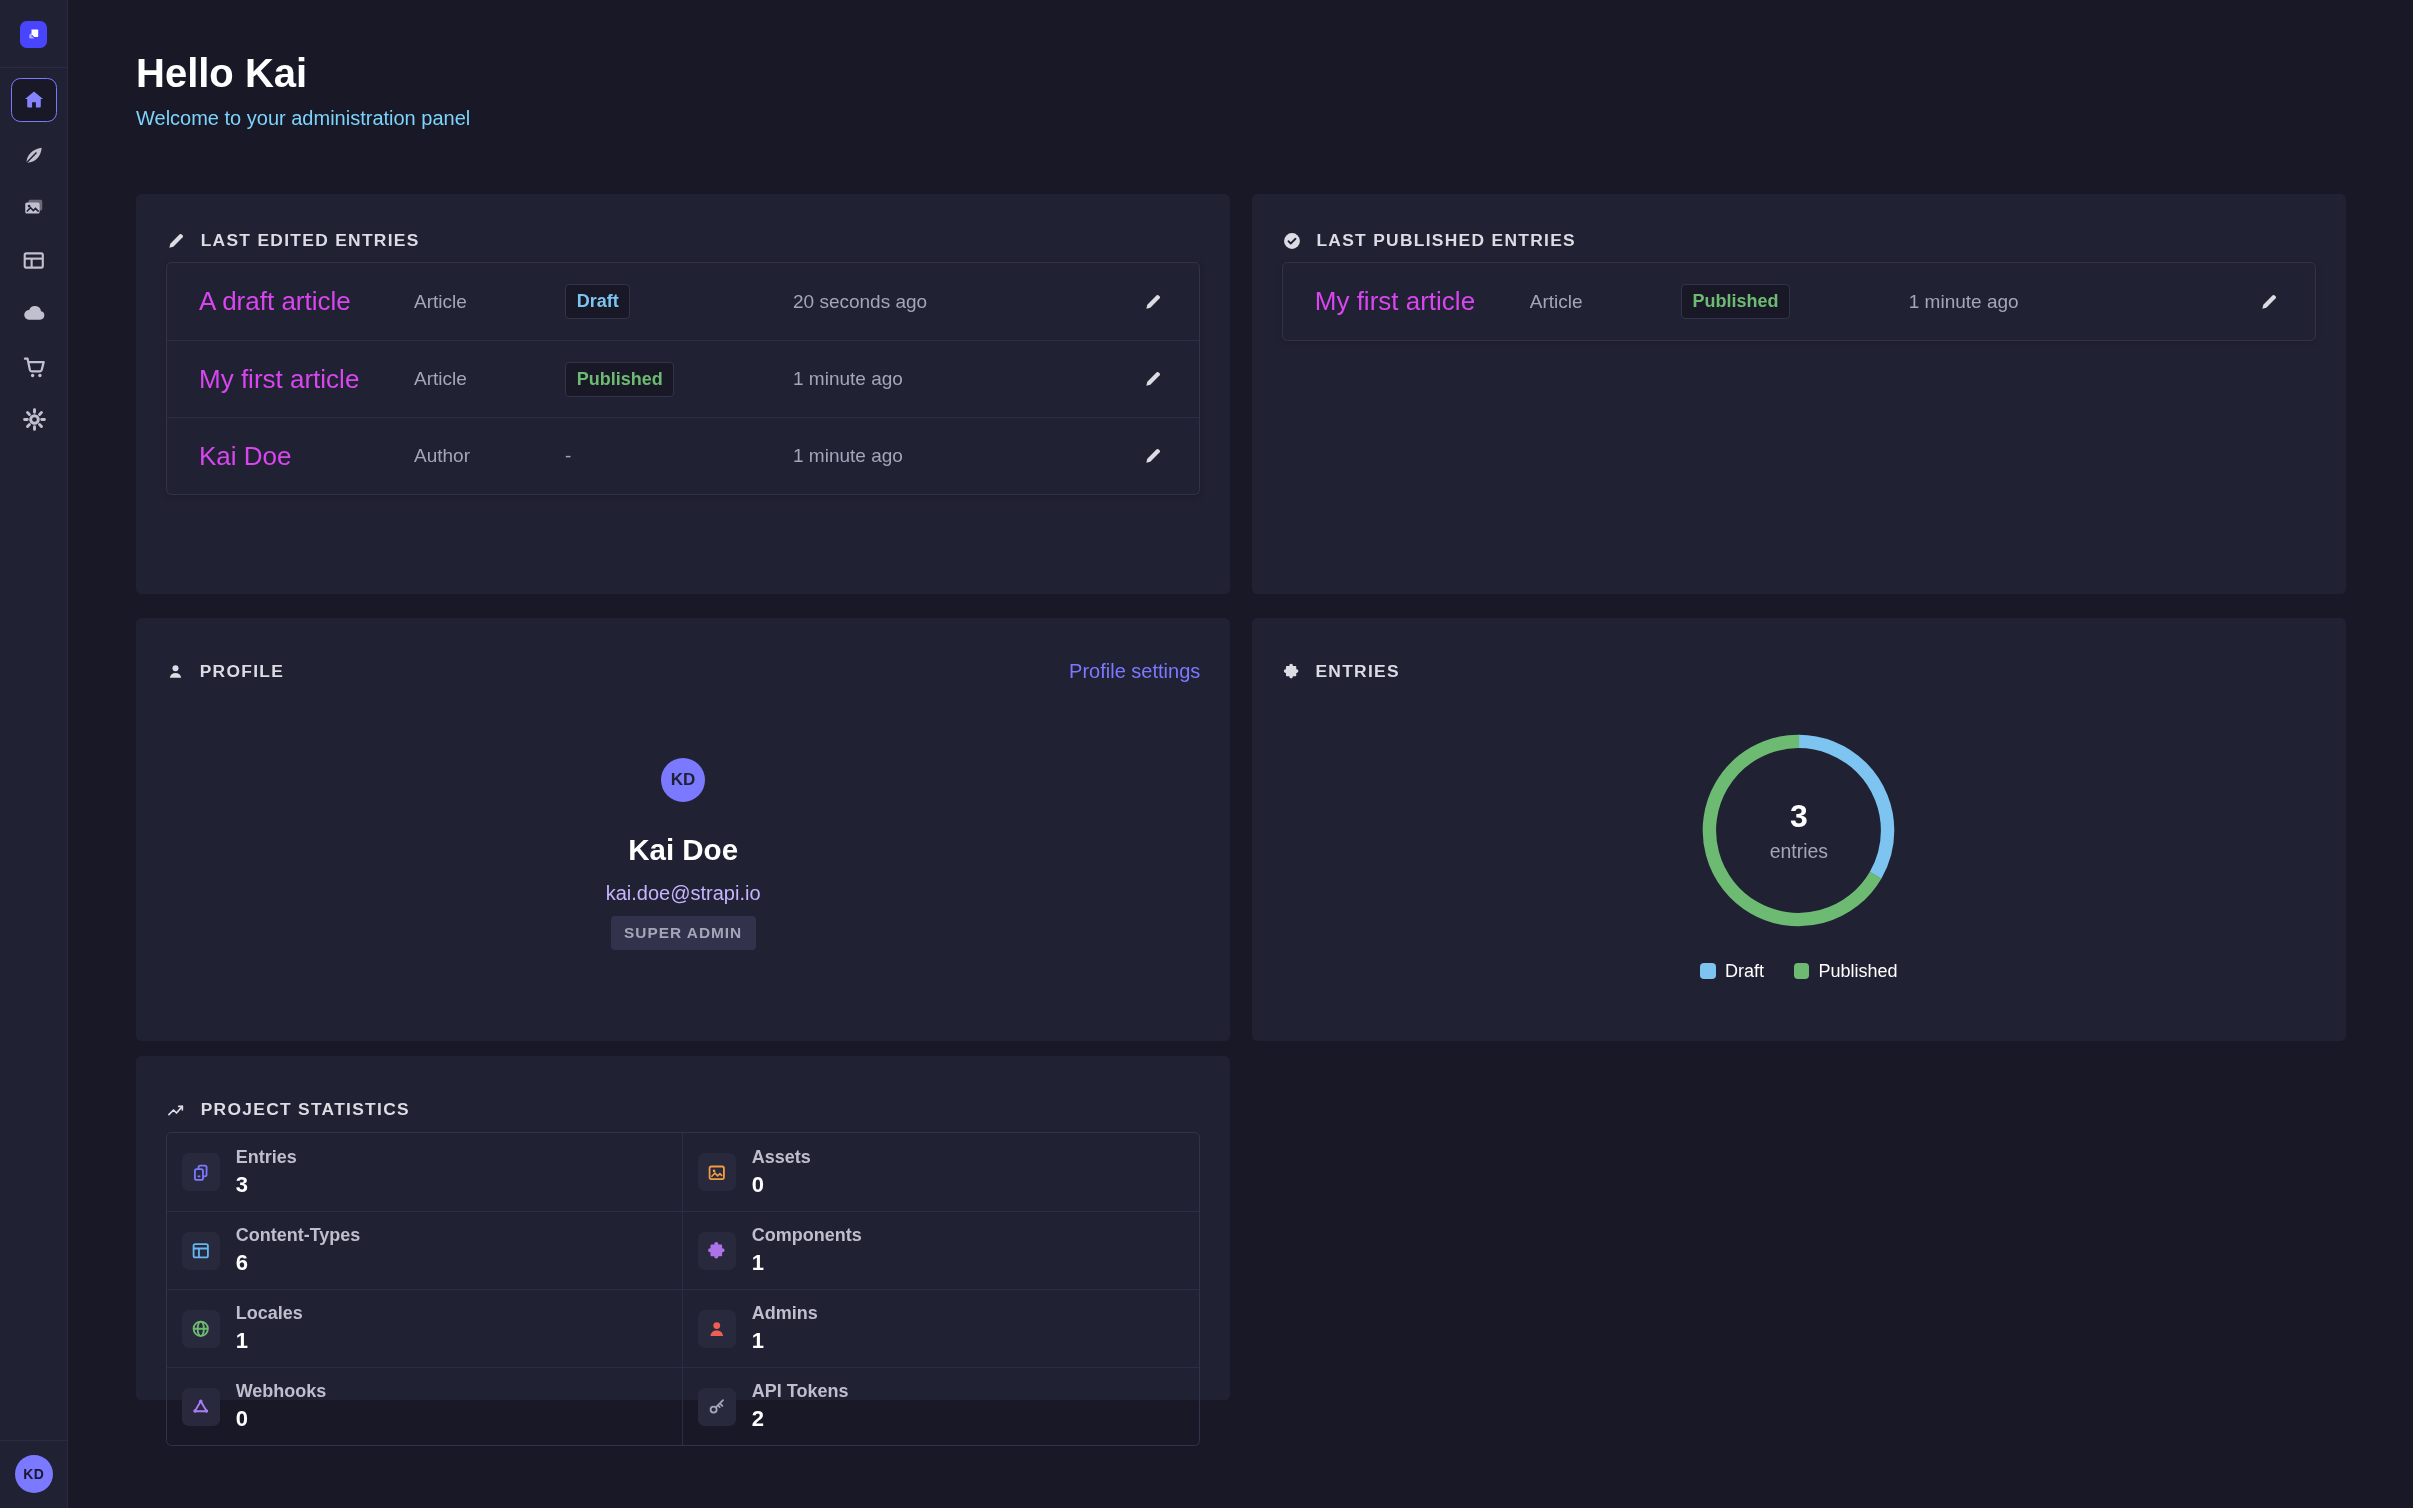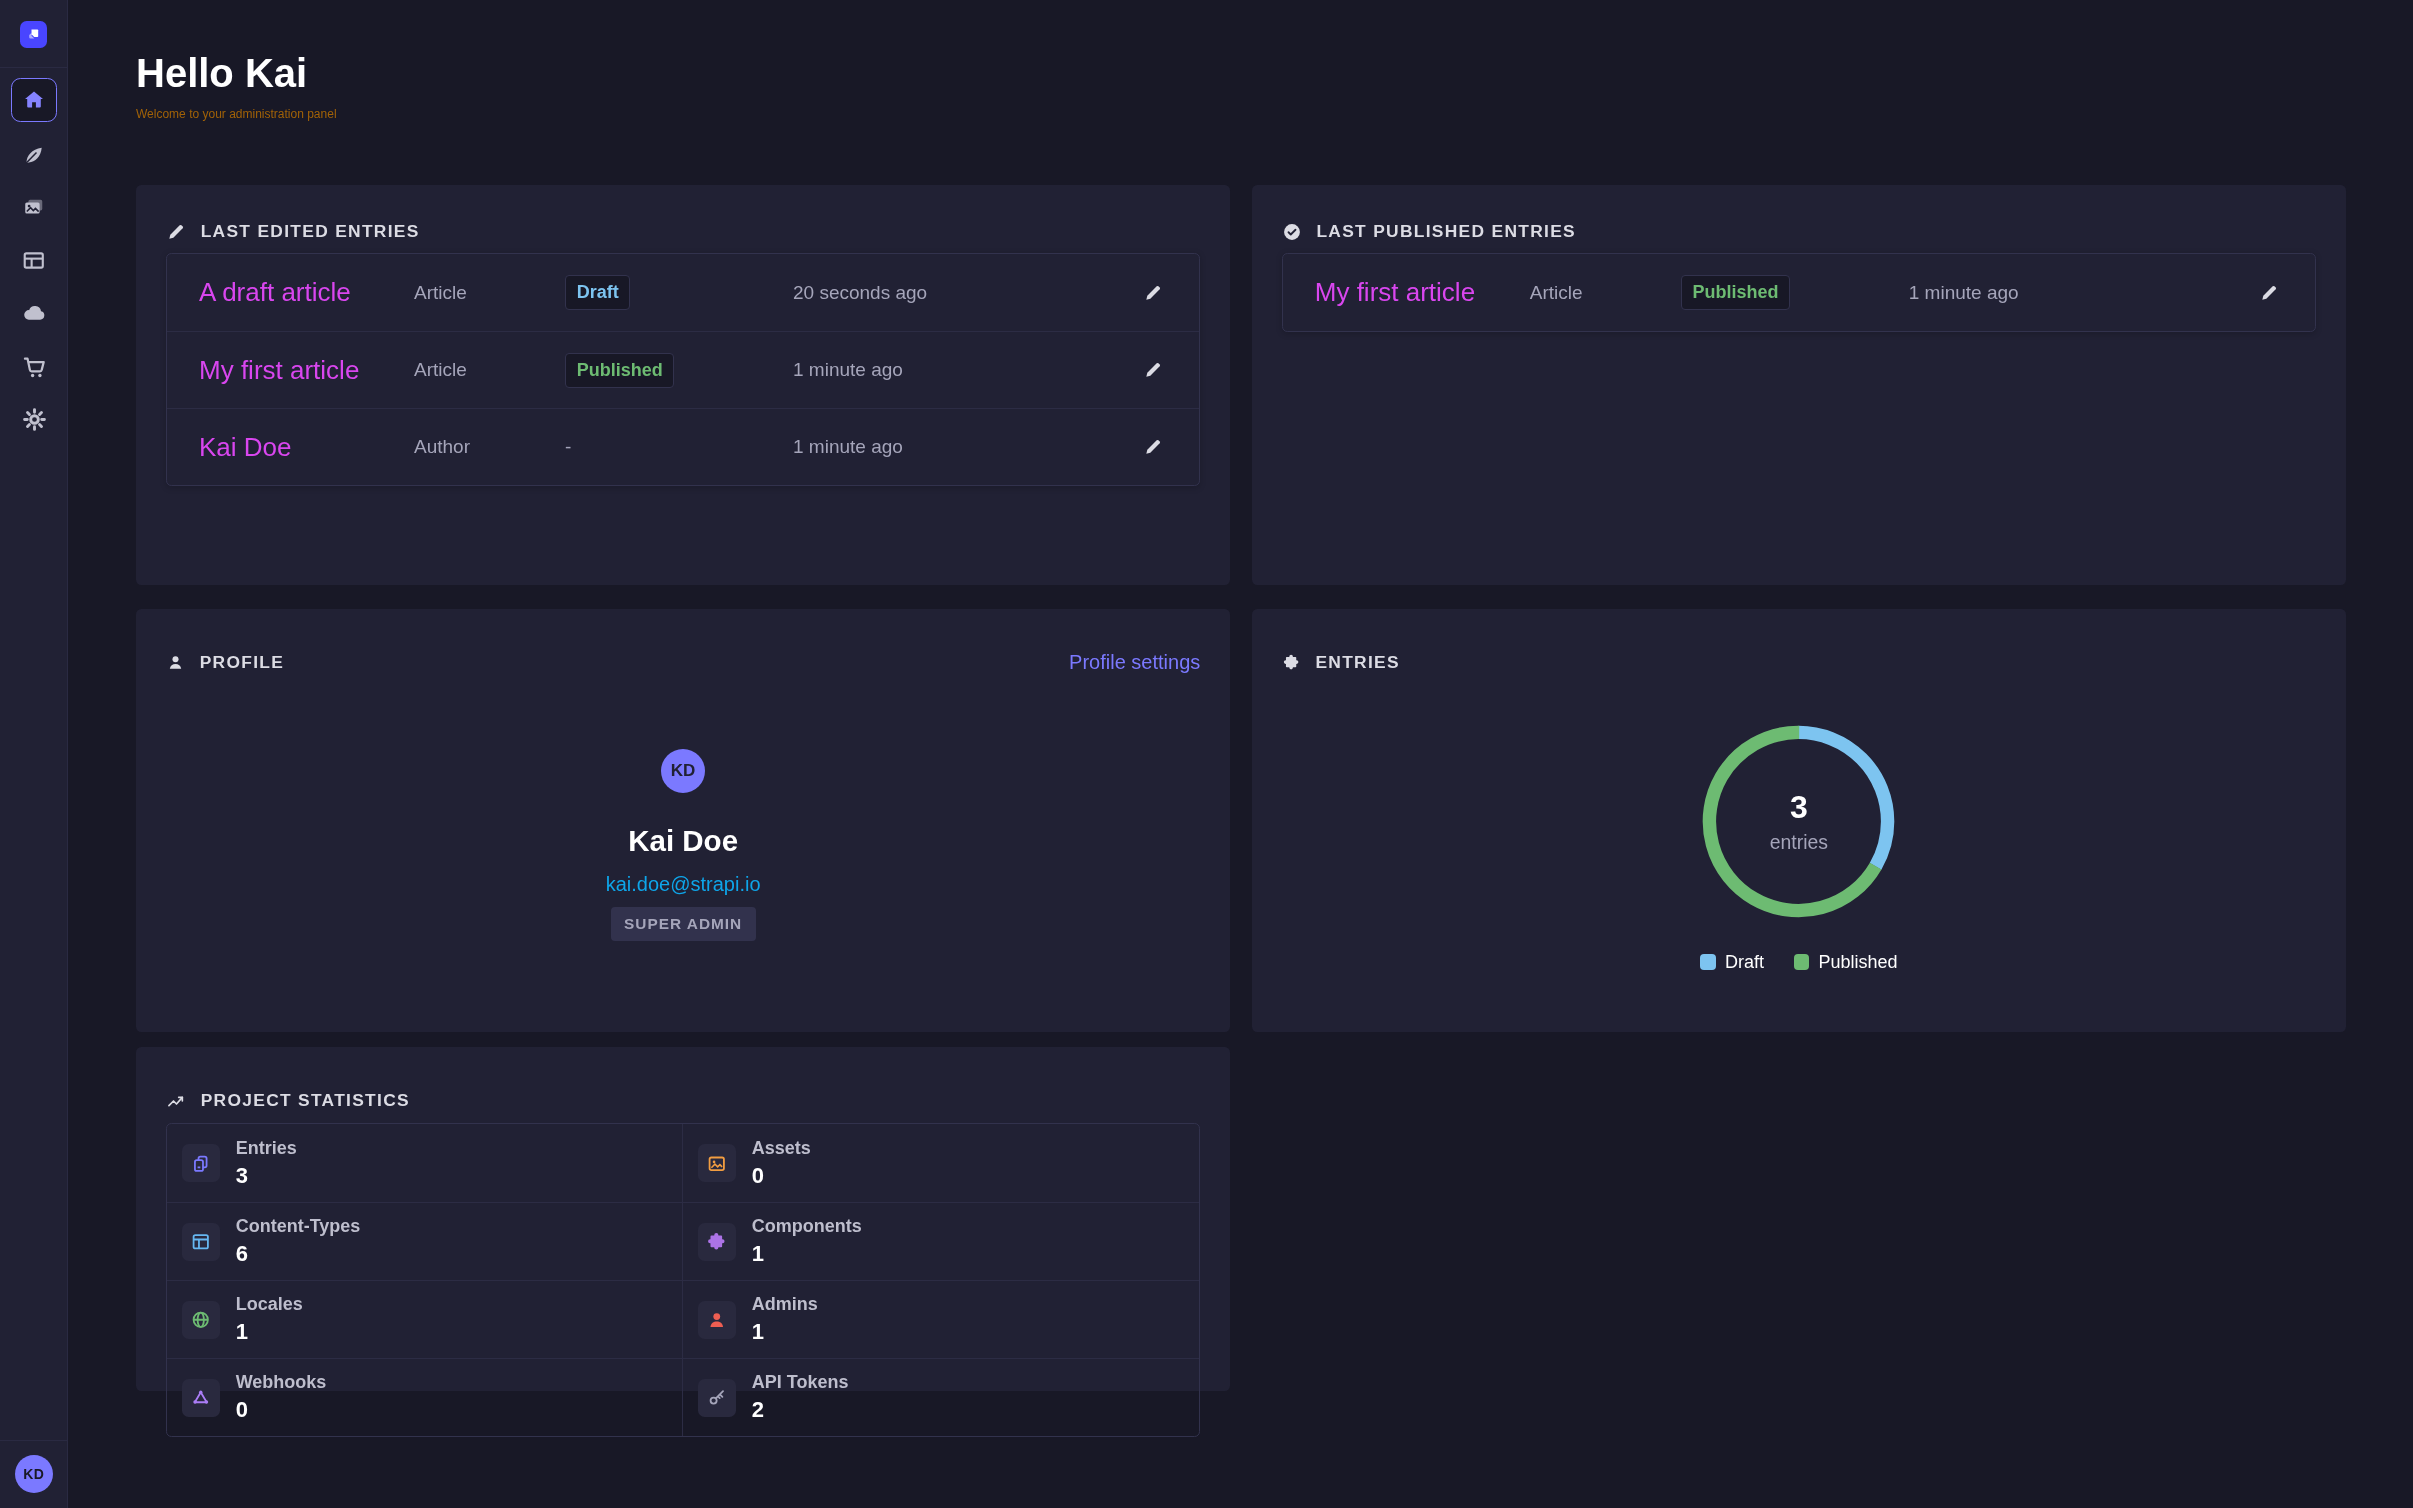--- a/index.html
+++ b/index.html
@@ -35,21 +35,21 @@
   }
   .side-avatar {
     position:absolute; left:14.7px; top:1455px; width:38px; height:38px;
     border-radius:50%; background:#7b79ff; color:#181826;
     display:flex; align-items:center; justify-content:center;
     font-weight:bold; font-size:14px; letter-spacing:0.3px; cursor:pointer;
   }
   
   .main { position:absolute; left:68px; top:3px; width:2346px; height:1508px; padding:48px 68px 0 68px; }
   h1.page-title { font-size:40px; font-weight:700; color:#ffffff; line-height:1.1; }
-  .page-subtitle { margin-top:12px; font-size:12px; color:#a16207; }
+  .page-subtitle { margin-top:12px; font-size:20px; color:#7dd3fc; }
   .grid { margin-top:64px; display:grid; grid-template-columns:1fr 1fr; column-gap:21.5px; }
   .panel {
     background:#212134; border-radius:5.4px; padding:36px 30px;
   }
   .panel.tall { padding-top:43px; }
   .row1 { height:400px; }
   .row2 { height:423px; margin-top:23.5px; }
   .row3 { height:344px; margin-top:15.4px; }
   .panel-header { display:flex; align-items:center; gap:14.7px; height:21.5px; }
   .panel-header .ph-icon { color:#dcdce4; display:flex; }
@@ -77,21 +77,21 @@
   }
   .t-edit { justify-self:end; background:none; border:none; color:#dcdce4; cursor:pointer; display:flex; padding:4px; }
   
   .profile-body { display:flex; flex-direction:column; align-items:center; }
   .avatar-big {
     margin-top:76px; width:44px; height:44px; border-radius:50%;
     background:#7b79ff; color:#212134; font-weight:bold; font-size:17px;
     display:flex; align-items:center; justify-content:center;
   }
   .profile-name { margin-top:31px; font-size:29.5px; font-weight:600; color:#ffffff; }
-  .profile-email { margin-top:14.7px; font-size:20px; color:#0ea5e9; }
+  .profile-email { margin-top:14.7px; font-size:20px; color:#c4b5fd; }
   .role-badge {
     margin-top:11px; padding:8px 13.4px; border-radius:4px; background:#32324d;
     font-size:15.4px; font-weight:600; letter-spacing:1px; color:#a5a5ba;
   }
   
   .chart-wrap { margin-top:48px; display:flex; justify-content:center; }
   .donut-box { position:relative; width:201px; height:201px; }
   .donut-center {
     position:absolute; inset:0; display:flex; flex-direction:column;
     align-items:center; justify-content:center; gap:5.4px;

